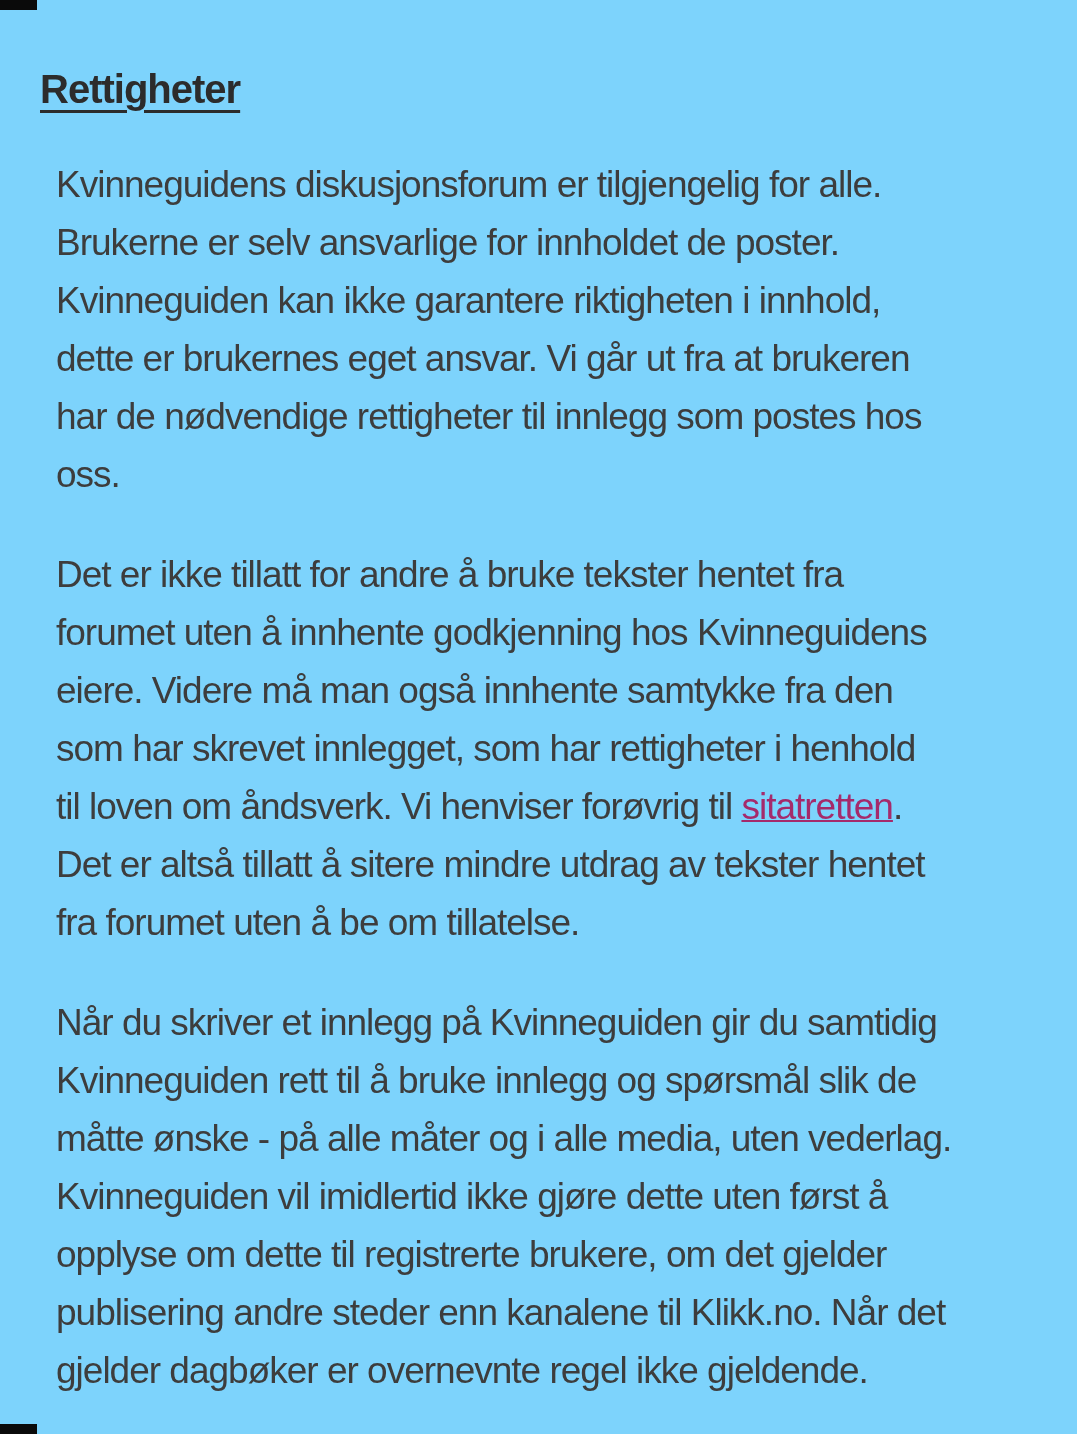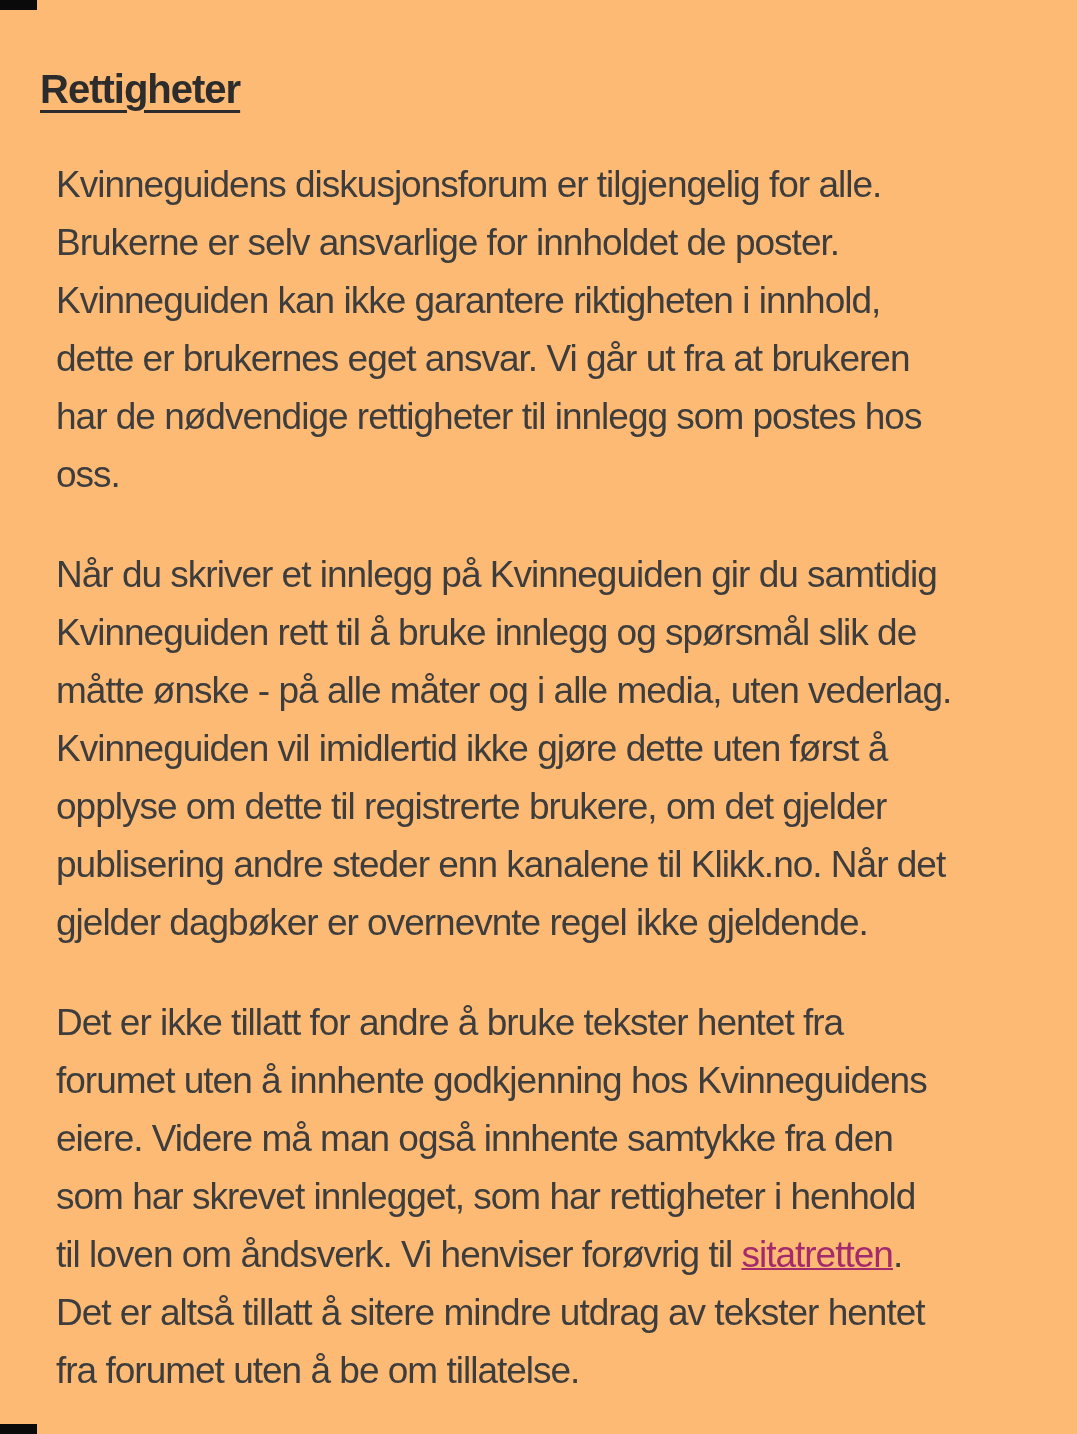--- a/index.html
+++ b/index.html
@@ -4,21 +4,21 @@
 <style>
   html, body {
     margin: 0;
     padding: 0;
     background: #ffffff;
   }
   .screen {
     position: relative;
     width: 1077px;
     height: 1434px;
-    background: #fdba74;
+    background: #7dd3fc;
     overflow: hidden;
     font-family: "Liberation Sans", "DejaVu Sans", sans-serif;
   }
   .corner-artifact {
     position: absolute;
     left: 0;
     width: 37px;
     height: 10px;
     background: #0a0a0a;
   }
@@ -67,30 +67,30 @@
 
     <h1 class="doc-heading">Rettigheter</h1>
 
     <p class="doc-paragraph">Kvinneguidens diskusjonsforum er tilgjengelig for alle.
 Brukerne er selv ansvarlige for innholdet de poster.
 Kvinneguiden kan ikke garantere riktigheten i innhold,
 dette er brukernes eget ansvar. Vi går ut fra at brukeren
 har de nødvendige rettigheter til innlegg som postes hos
 oss.</p>
 
+    <p class="doc-paragraph"><span>Det er ikke tillatt for andre å bruke tekster hentet fra
+forumet uten å innhente godkjenning hos Kvinneguidens
+eiere. Videre må man også innhente samtykke fra den
+som har skrevet innlegget, som har rettigheter i henhold
+til loven om åndsverk. Vi henviser forøvrig til </span><a href="#">sitatretten</a><span>.
+Det er altså tillatt å sitere mindre utdrag av tekster hentet
+fra forumet uten å be om tillatelse.</span></p>
+
     <p class="doc-paragraph">Når du skriver et innlegg på Kvinneguiden gir du samtidig
 Kvinneguiden rett til å bruke innlegg og spørsmål slik de
 måtte ønske - på alle måter og i alle media, uten vederlag.
 Kvinneguiden vil imidlertid ikke gjøre dette uten først å
 opplyse om dette til registrerte brukere, om det gjelder
 publisering andre steder enn kanalene til Klikk.no. Når det
 gjelder dagbøker er overnevnte regel ikke gjeldende.</p>
 
-    <p class="doc-paragraph"><span>Det er ikke tillatt for andre å bruke tekster hentet fra
-forumet uten å innhente godkjenning hos Kvinneguidens
-eiere. Videre må man også innhente samtykke fra den
-som har skrevet innlegget, som har rettigheter i henhold
-til loven om åndsverk. Vi henviser forøvrig til </span><a href="#">sitatretten</a><span>.
-Det er altså tillatt å sitere mindre utdrag av tekster hentet
-fra forumet uten å be om tillatelse.</span></p>
-
   </main>
 </div>
 
 </body></html>

